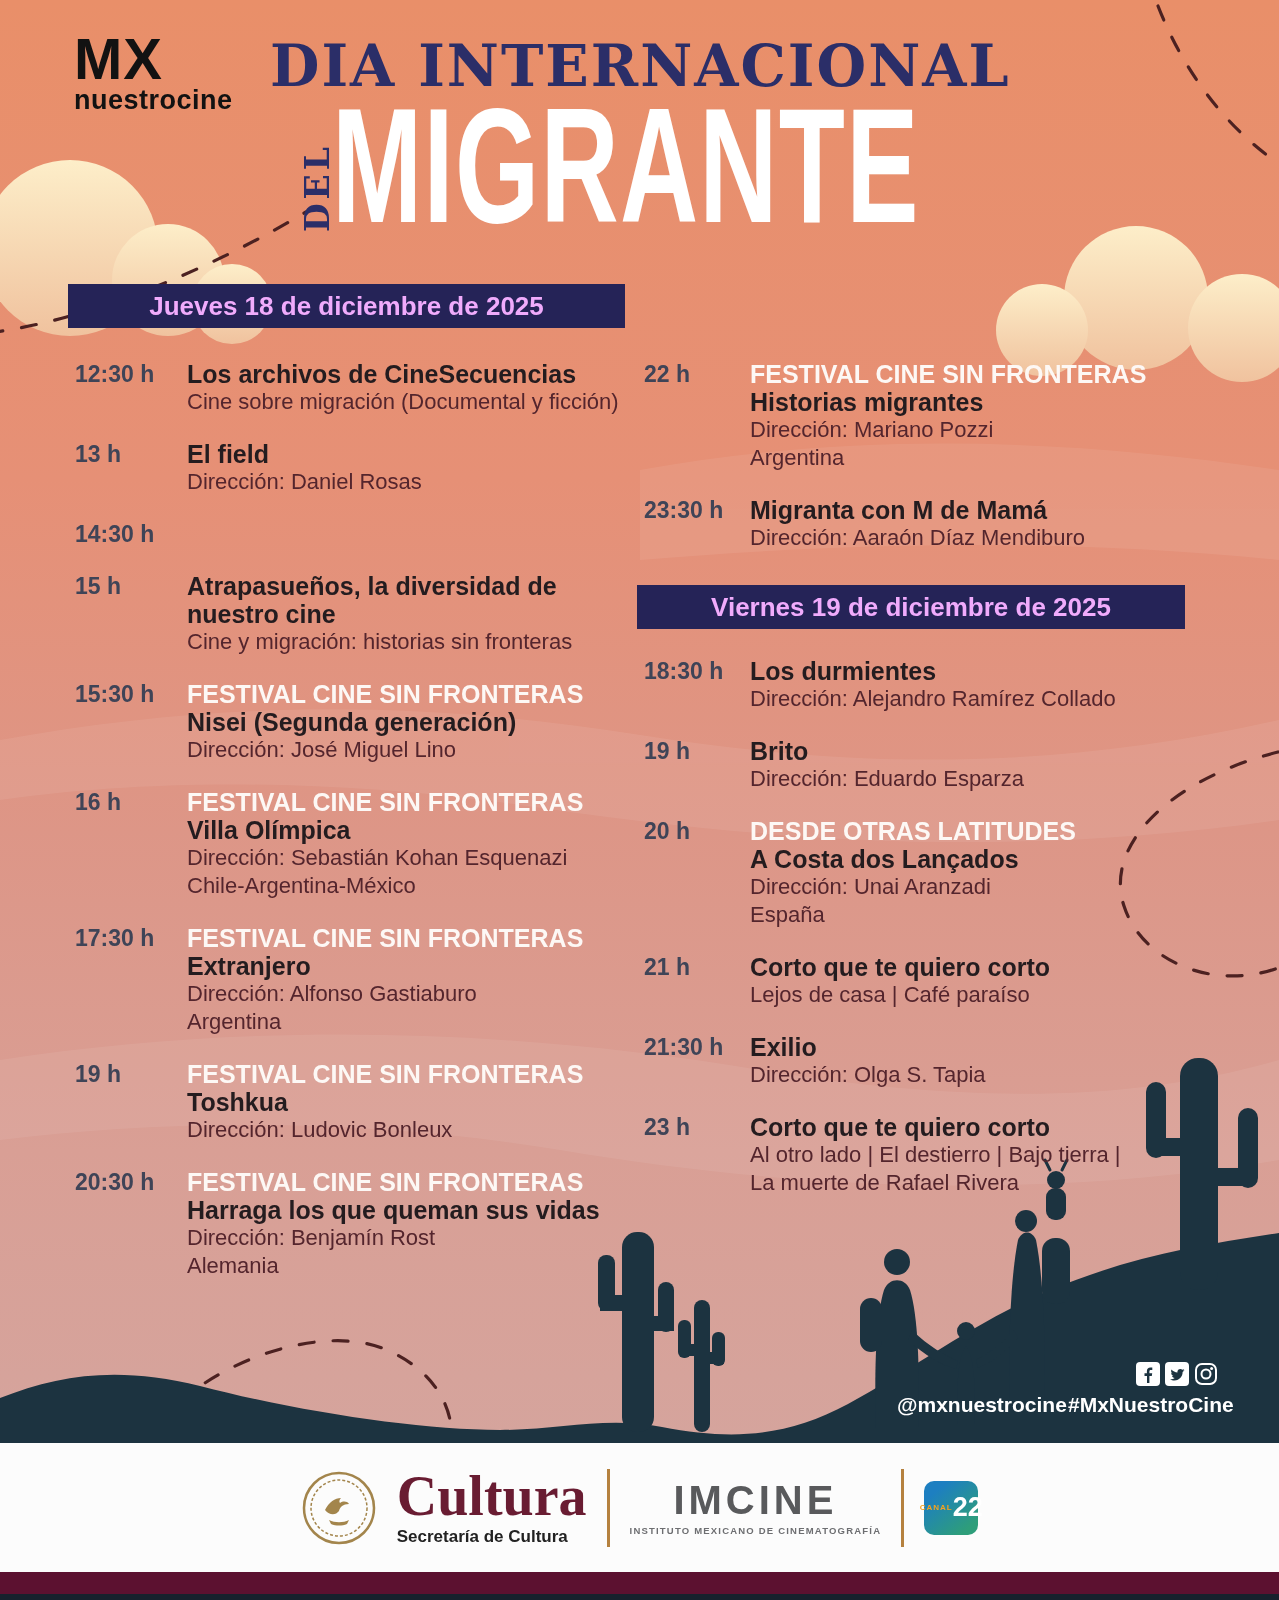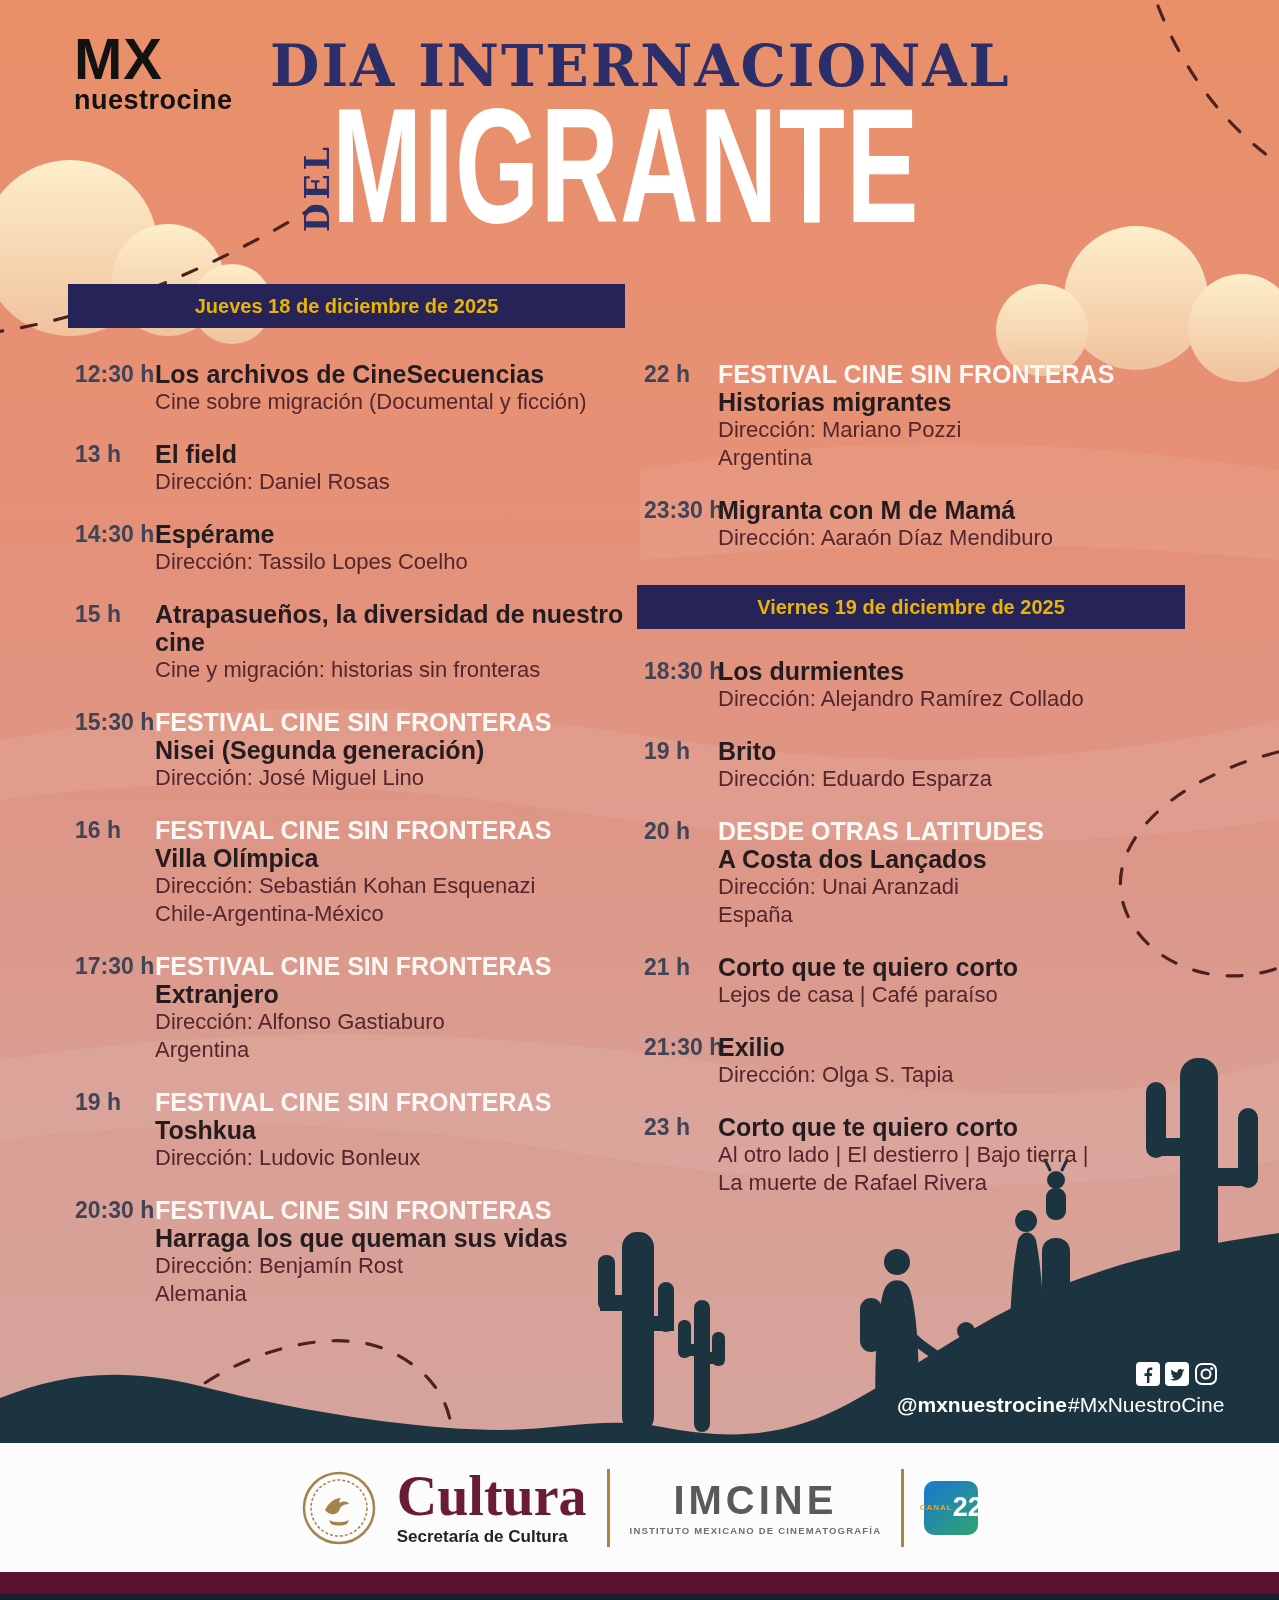--- a/index.html
+++ b/index.html
@@ -16,42 +16,42 @@
   .brand-mx{font-size:58px;font-weight:bold;letter-spacing:1px;line-height:0.85;}
   .brand-sub{font-size:27px;font-weight:bold;letter-spacing:0.5px;margin-top:2px;}
   .title-kicker{left:270px;top:32px;width:700px;text-align:center;white-space:nowrap;
     font-family:"DejaVu Serif",serif;font-weight:bold;font-size:57px;color:#2b2e68;letter-spacing:2px;}
   .title-del{left:298px;top:232px;transform:rotate(-90deg);transform-origin:left top;white-space:nowrap;
     font-family:"DejaVu Serif",serif;font-weight:bold;font-size:33px;color:#2b2e68;letter-spacing:4px;}
   .title-main{left:332px;top:84px;font-size:164px;font-weight:bold;color:#ffffff;line-height:1;
     letter-spacing:2px;white-space:nowrap;transform:scaleX(0.66);transform-origin:left top;}
 
   
-  .day-bar{background:#252357;color:#eab308;font-weight:bold;font-size:20px;
+  .day-bar{background:#252357;color:#f0abfc;font-weight:bold;font-size:26px;
     display:flex;align-items:center;justify-content:center;}
   #bar-day1{position:absolute;left:68px;top:284px;width:557px;height:44px;z-index:2;}
   .day-bar--flow{width:548px;height:44px;margin:33px 0 28px 0;}
 
   
   .col{position:absolute;top:360px;z-index:2;}
   #col-left{left:68px;width:557px;}
   #col-right{left:637px;width:548px;}
-  .event{display:flex;margin-bottom:24px;padding-left:7px;}
+  .event{display:flex;margin-bottom:24px;padding-left:7px;gap:32px;}
   .time{flex:none;width:80px;font-weight:bold;font-size:23px;color:#3f4457;line-height:28px;white-space:nowrap;}
   #col-right .time{width:74px;}
   .ebody{flex:1;min-width:0;}
   .efest{font-weight:bold;font-size:25px;color:#fdf8f5;line-height:28px;}
   .etitle{font-weight:bold;font-size:25px;color:#241c1f;line-height:28px;}
   .eline{font-size:22px;color:#54252d;line-height:28px;}
 
   
   .social-icons{position:absolute;left:1136px;top:1362px;display:flex;gap:5px;z-index:2;}
   .social-icons svg{width:24px;height:24px;display:block;}
   .social-handle{position:absolute;left:897px;top:1393px;font-size:21px;font-weight:bold;color:#fff;z-index:2;}
-  .social-hashtag{position:absolute;left:1068px;top:1393px;font-size:21px;font-weight:normal;color:#fff;z-index:2;text-align:right;}
+  .social-hashtag{position:absolute;left:1068px;top:1393px;font-size:21px;font-weight:bold;color:#fff;z-index:2;text-align:right;}
 
   
   .footer-white{position:absolute;left:0;top:1443px;width:1279px;height:129px;background:#fcfcfc;z-index:3;
     display:flex;align-items:center;justify-content:center;gap:20px;}
   .cultura-block{display:flex;flex-direction:column;}
   .cultura-name{font-family:"Liberation Serif",serif;font-weight:bold;font-size:56px;color:#691c32;line-height:1;}
   .cultura-sub{font-size:17px;font-weight:bold;color:#222;margin-top:3px;}
   .fdivider{width:3px;height:78px;background:#b5813f;}
   .imcine-block{display:flex;flex-direction:column;align-items:center;}
   .imcine-name{font-size:40px;font-weight:bold;color:#595a5c;letter-spacing:4px;line-height:1;}
@@ -172,24 +172,20 @@
     </div>
     <div class="event">
       <div class="time">13 h</div>
       <div class="ebody">
         <div class="etitle">El field</div>
         <div class="eline">Dirección: Daniel Rosas</div>
       </div>
     </div>
     <div class="event">
       <div class="time">14:30 h</div>
-      <div class="ebody">
-        <div class="etitle">Espérame</div>
-        <div class="eline">Dirección: Tassilo Lopes Coelho</div>
-      </div>
     </div>
     <div class="event">
       <div class="time">15 h</div>
       <div class="ebody">
         <div class="etitle">Atrapasueños, la diversidad de nuestro cine</div>
         <div class="eline">Cine y migración: historias sin fronteras</div>
       </div>
     </div>
     <div class="event">
       <div class="time">15:30 h</div>

